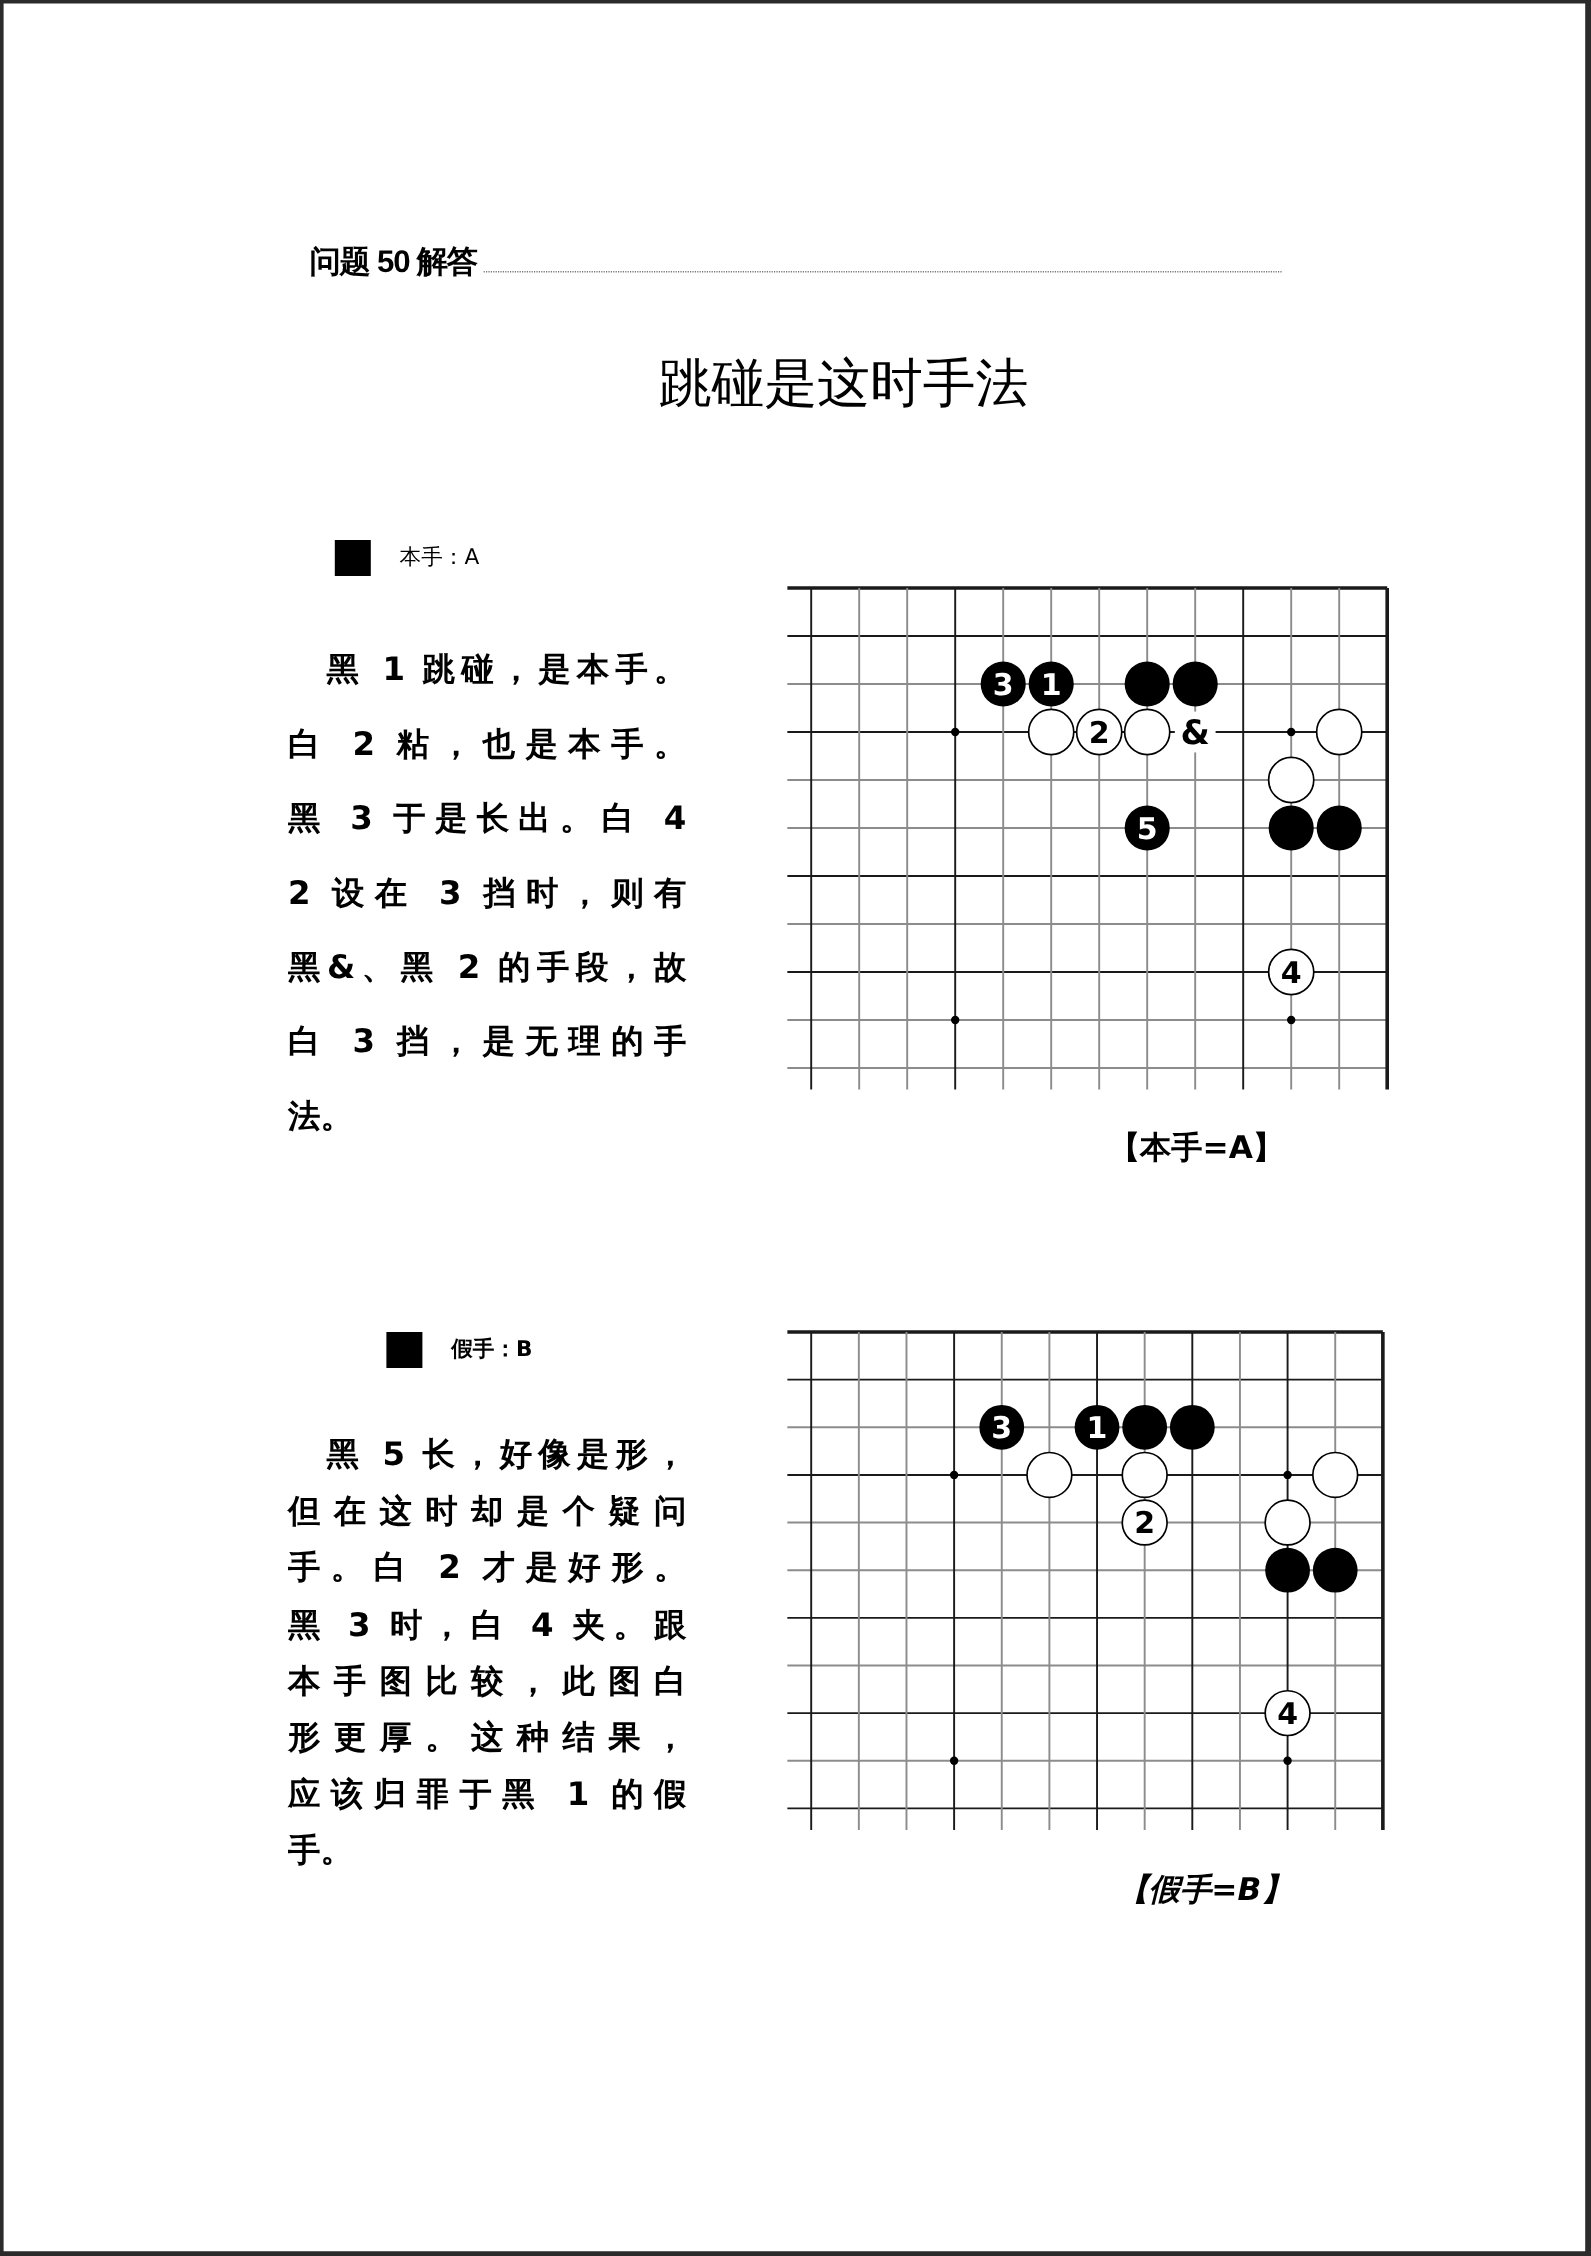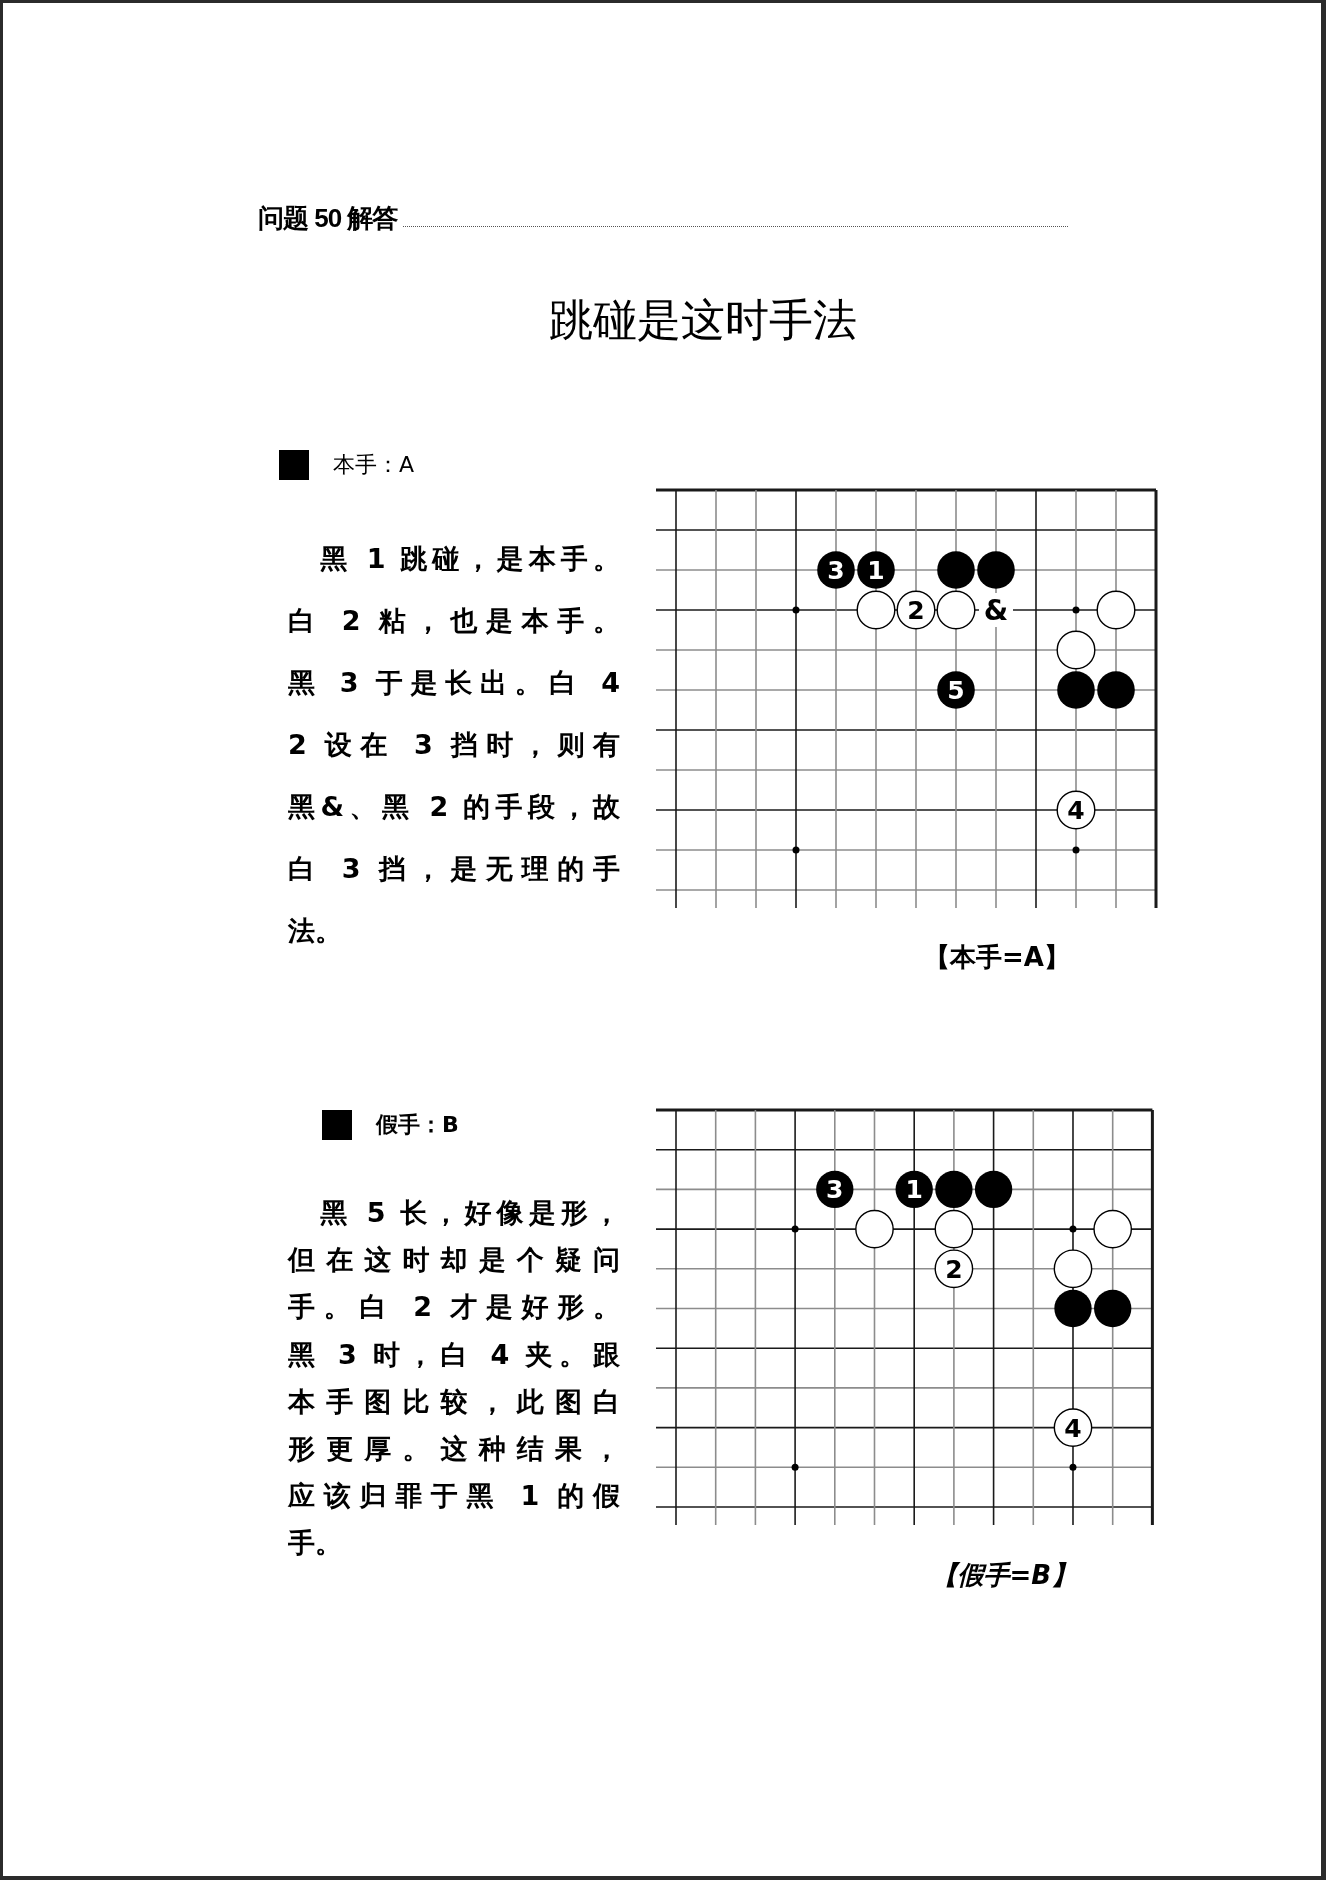--- a/index.html
+++ b/index.html
@@ -37,26 +37,26 @@
       padding-left: 40px;
     }
     .section-head {
       position: absolute; left: 279px; height: 32px;
       display: flex; align-items: center;
     }
     .section-head .sq {
       width: 30px; height: 30px; background: #000; margin-right: 24px;
     }
     .section-head .label {
-      font-size: 22px; line-height: 32px; white-space: nowrap;
+      font-size: 18px; line-height: 32px; white-space: nowrap;
     }
     .section-head.b .label { font-weight: bold; }
     .body-text {
       position: absolute; left: 240px; width: 332px;
-      font-weight: bold; font-size: 27px; margin-left: 48px;
+      font-weight: bold; font-size: 27px;
     }
     .body-text .line {
       display: block; white-space: nowrap; text-align: justify;
       text-align-last: justify;
     }
     .body-text .line.last { text-align-last: left; }
     .body-a { top: 528px; }
     .body-a .line { height: 62px; line-height: 62px; }
     .body-b { top: 1189px; }
     .body-b .line { height: 47.2px; line-height: 47.2px; }

